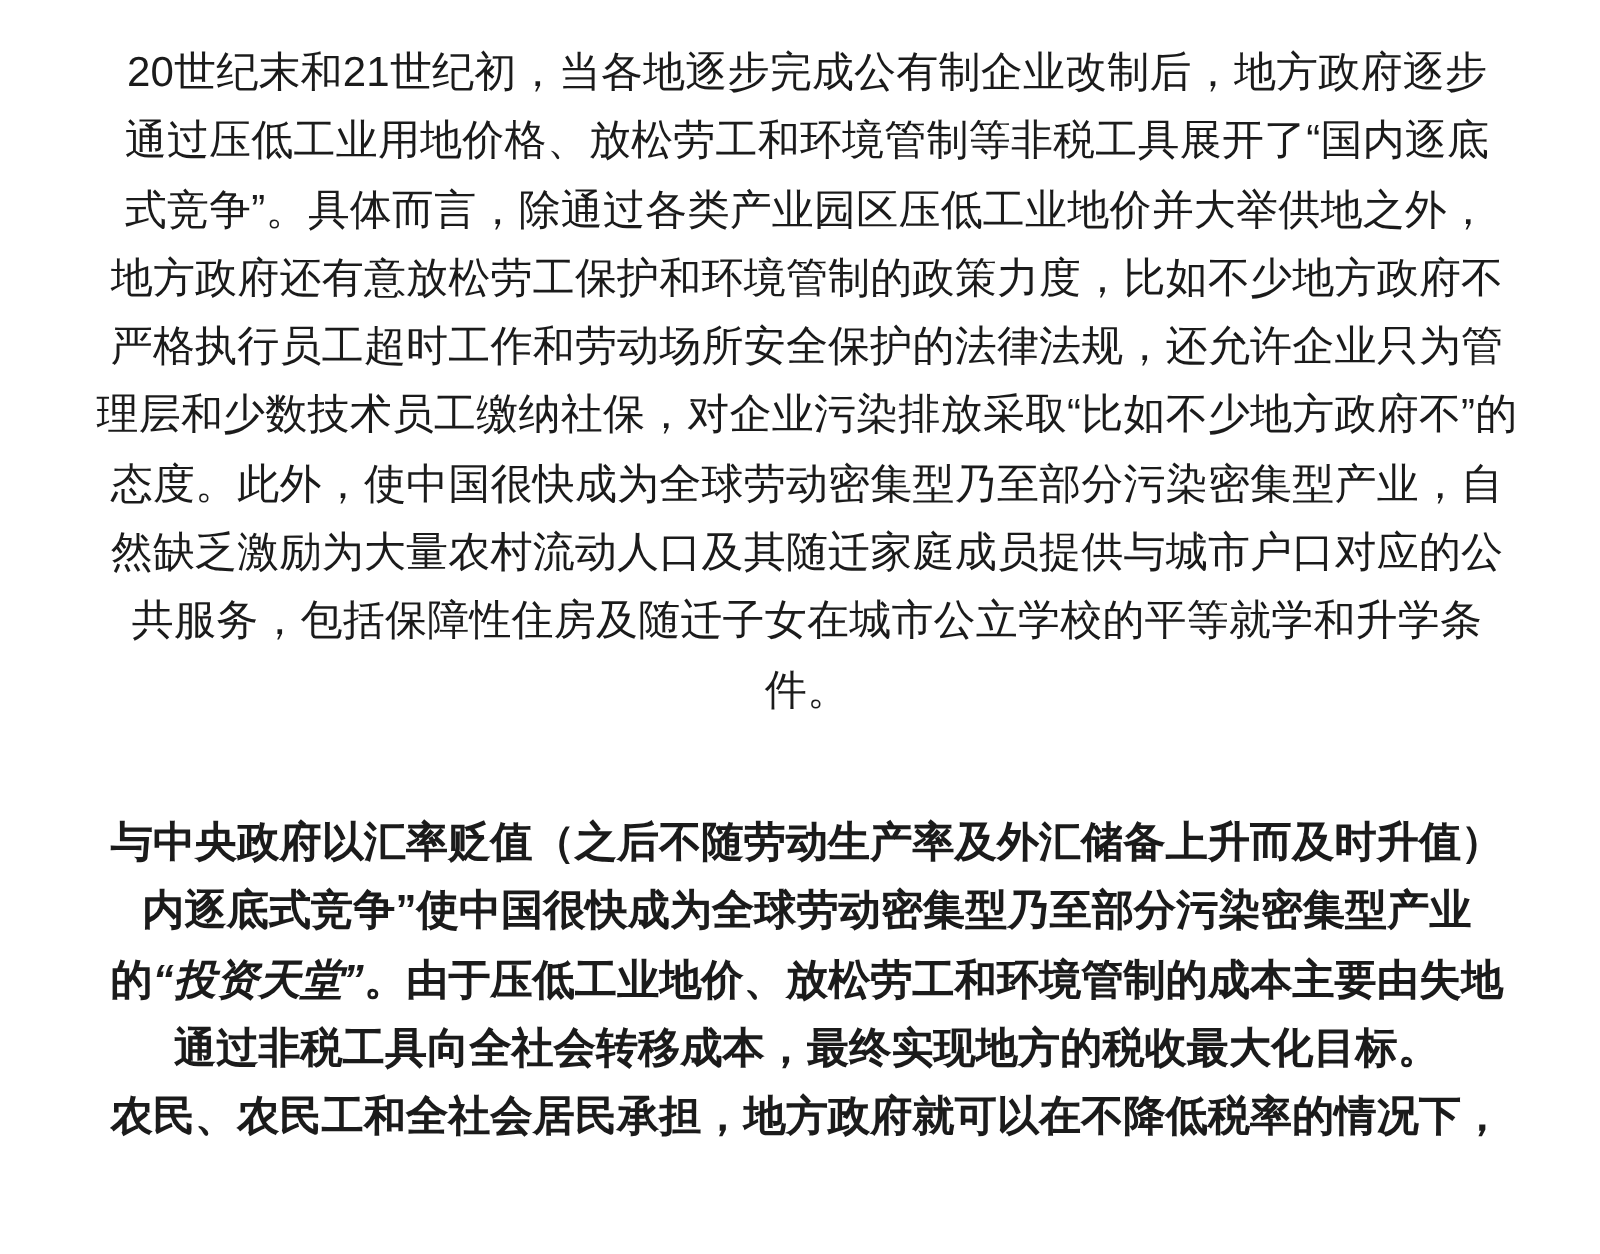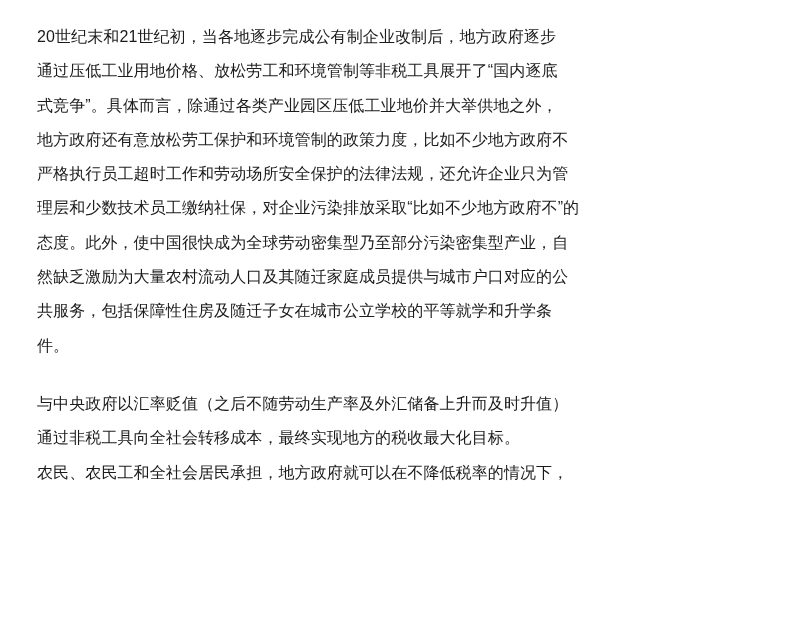--- a/index.html
+++ b/index.html
@@ -19,28 +19,30 @@
     padding: 20px 30px 0 37px;
     font-family: "Liberation Sans", "DejaVu Sans", sans-serif;
     color: #1b1b1b;
     font-weight: 400;
   }
   .para {
     margin: 0;
     padding: 0;
   }
   .para + .para {
-    margin-top: 24px;
+    margin-top: 42px;
+    font-weight: bold;
   }
   .line {
-    font-size: 16px;
+    font-size: 21px;
     line-height: 34.3px;
     height: 34.3px;
     white-space: nowrap;
     letter-spacing: 0.1px;
+    text-align: center;
   }
   .em {
     font-style: italic;
   }
 </style>
 </head>
 <body>
 
 <div class="page">
 
@@ -52,17 +54,21 @@
     <div class="line">严格执行员工超时工作和劳动场所安全保护的法律法规，还允许企业只为管</div>
     <div class="line">理层和少数技术员工缴纳社保，对企业污染排放采取“比如不少地方政府不”的</div>
     <div class="line">态度。此外，使中国很快成为全球劳动密集型乃至部分污染密集型产业，自</div>
     <div class="line">然缺乏激励为大量农村流动人口及其随迁家庭成员提供与城市户口对应的公</div>
     <div class="line">共服务，包括保障性住房及随迁子女在城市公立学校的平等就学和升学条</div>
     <div class="line">件。</div>
   </div>
 
   <div class="para">
     <div class="line">与中央政府以汇率贬值（之后不随劳动生产率及外汇储备上升而及时升值）</div>
+    <div class="line">内逐底式竞争”使中国很快成为全球劳动密集型乃至部分污染密集型产业</div>
+    <div class="line">
+      <span>的</span><span class="em">“投资天堂”</span><span>。由于压低工业地价、放松劳工和环境管制的成本主要由失地</span>
+    </div>
     <div class="line">通过非税工具向全社会转移成本，最终实现地方的税收最大化目标。</div>
     <div class="line">农民、农民工和全社会居民承担，地方政府就可以在不降低税率的情况下，</div>
   </div>
 
 </div>
 
 </body></html>

